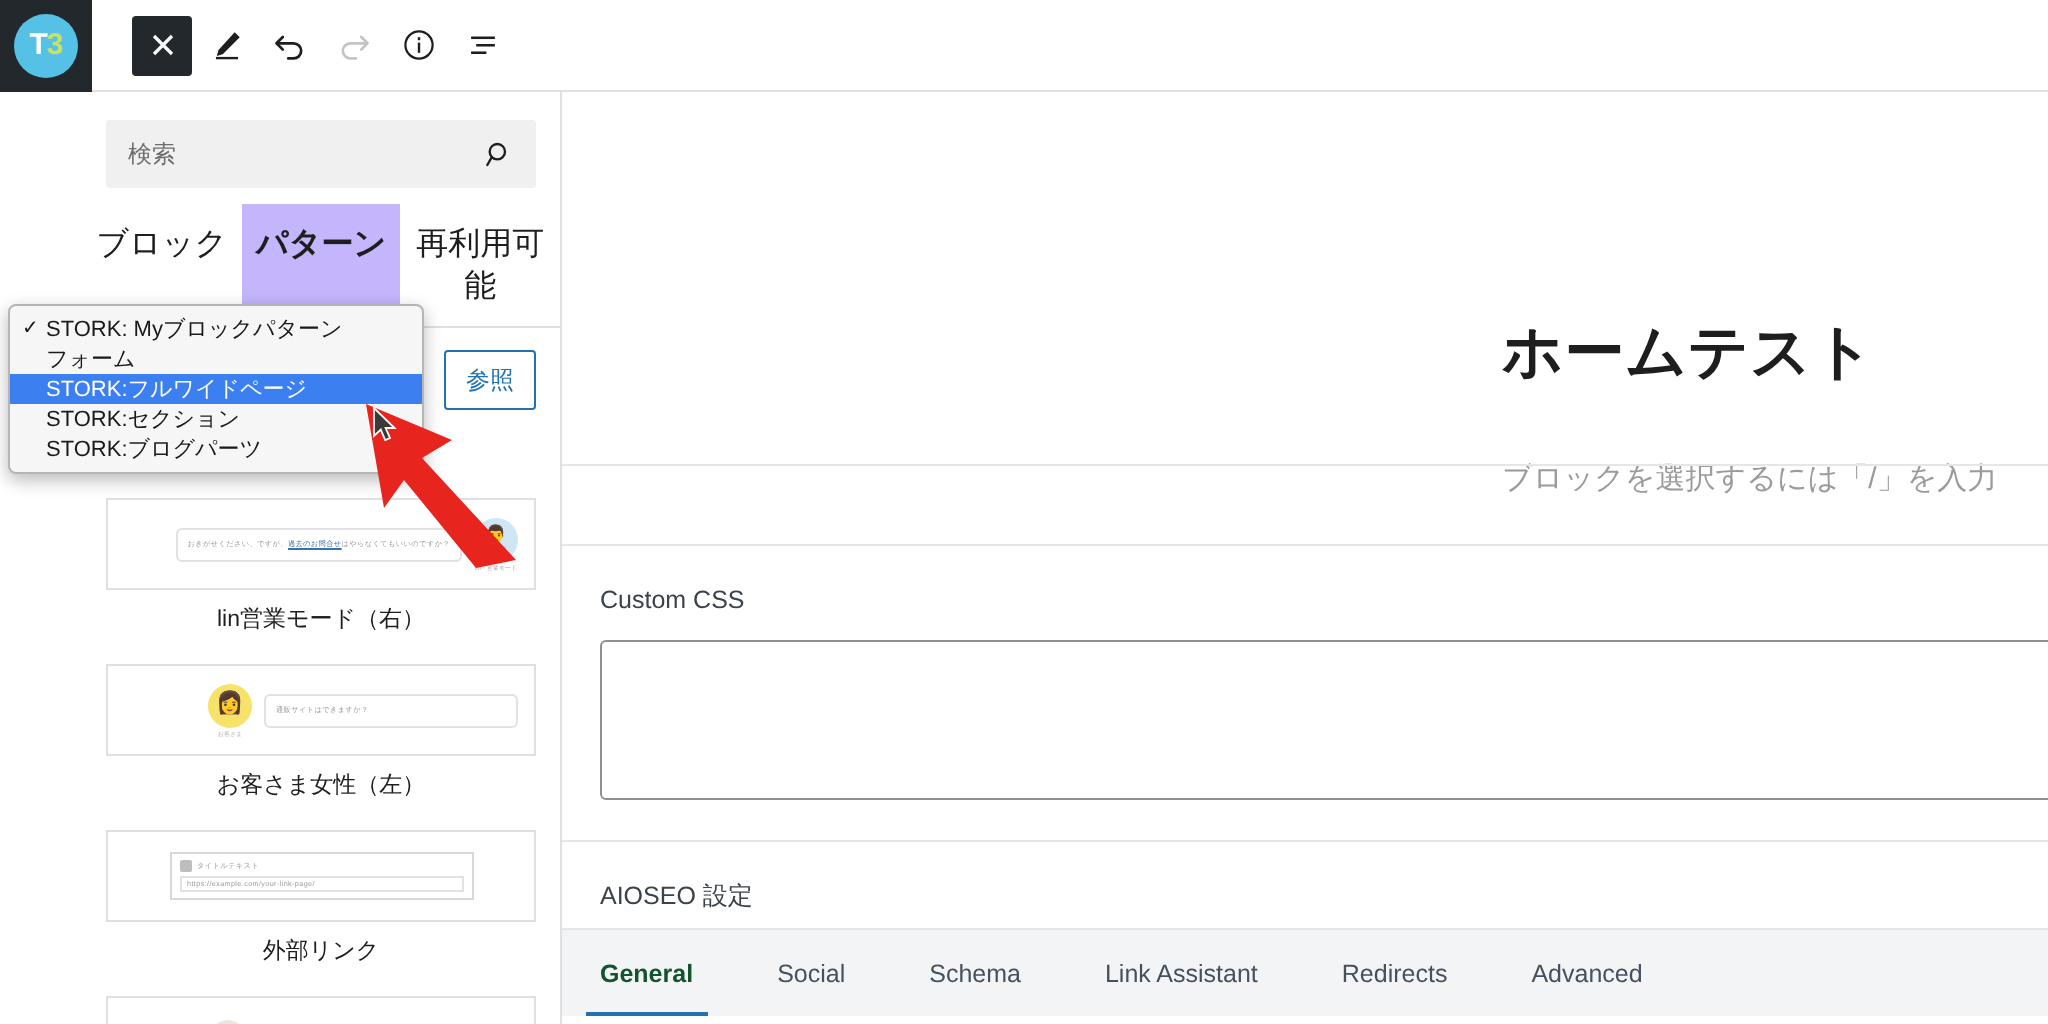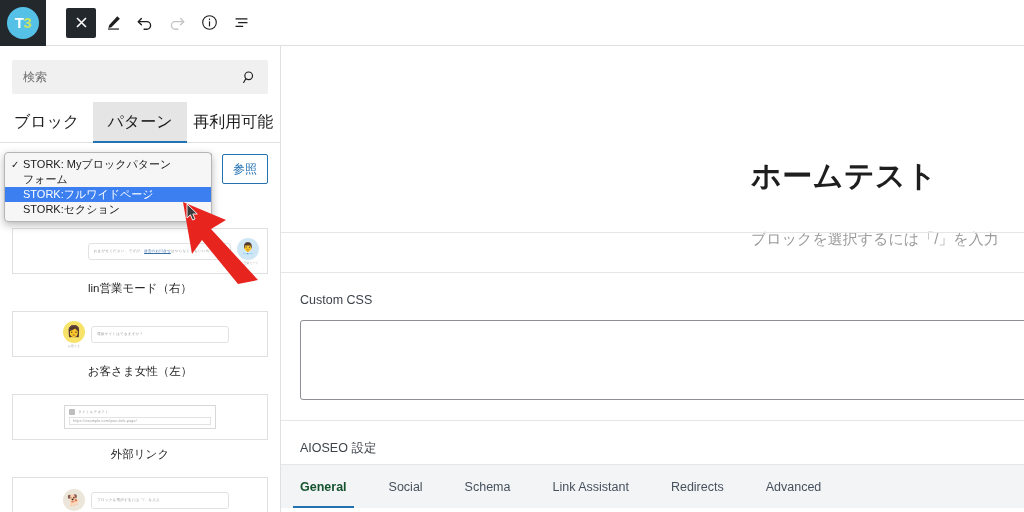--- a/index.html
+++ b/index.html
@@ -42,39 +42,40 @@
   .tb-btn.close-box { background: #23282d; color:#fff; border-radius:2px; }
   .tb-btn.dim { color: #c4c4c4; }
   .tb-btn svg { display:block; }
 
   
   .sidebar {
     position: absolute; left: 0; top: 46px; width: 281px; height: 466px;
     background: #ffffff;
     border-right: 1px solid #e0e0e0;
     overflow: hidden;
+    padding-left: 41px;
   }
   .search-wrap { padding: 14px 12px 0 12px; }
   .search-box {
     height: 34px; background: #f0f0f0; border: 1px solid #f0f0f0;
     border-radius: 2px; display: flex; align-items: center;
     padding: 0 10px;
   }
   .search-ph { font-size: 12px; color: #6e6e6e; flex: 1; }
   .search-ico { color: #1e1e1e; display:flex; }
 
   .tabs-row {
     display: flex; margin-top: 8px;
     border-bottom: 1px solid #e0e0e0;
   }
   .tab-item {
     flex: 1; text-align: center; font-size: 16px; color: #1e1e1e;
     padding: 10px 0 9px 0; position: relative; background: #fff;
   }
-  .tab-item.active { background: #e5e5e5; font-weight: 400; }
+  .tab-item.active { background: #c4b5fd; font-weight: 700; }
   .tab-item.active::after {
     content: ""; position: absolute; left: 0; right: 0; bottom: -1px;
     height: 2px; background: #2271b1;
   }
 
   
   .select-row {
     display: flex; align-items: center; gap: 10px;
     padding: 10px 12px 6px 12px;
   }
@@ -346,20 +347,24 @@
       <span>フォーム</span>
   </div>
   <div class="dd-item selected">
     <span class="chk"></span>
       <span>STORK:フルワイドページ</span>
   </div>
   <div class="dd-item">
     <span class="chk"></span>
       <span>STORK:セクション</span>
   </div>
+  <div class="dd-item">
+    <span class="chk"></span>
+      <span>STORK:ブログパーツ</span>
+  </div>
 </div>
 
 <div class="cursor">
   <svg width="13" height="19" viewBox="0 0 13 19">
       <path d="M1 1 L1 15 L4.4 11.8 L6.6 17 L9 16 L6.8 11 L11.3 11 Z" fill="#3a3a3a" stroke="#fff" stroke-width="0.9"></path>
     </svg>
 </div>
 
 <div class="red-arrow">
   <svg width="100" height="90" viewBox="0 0 100 90">

